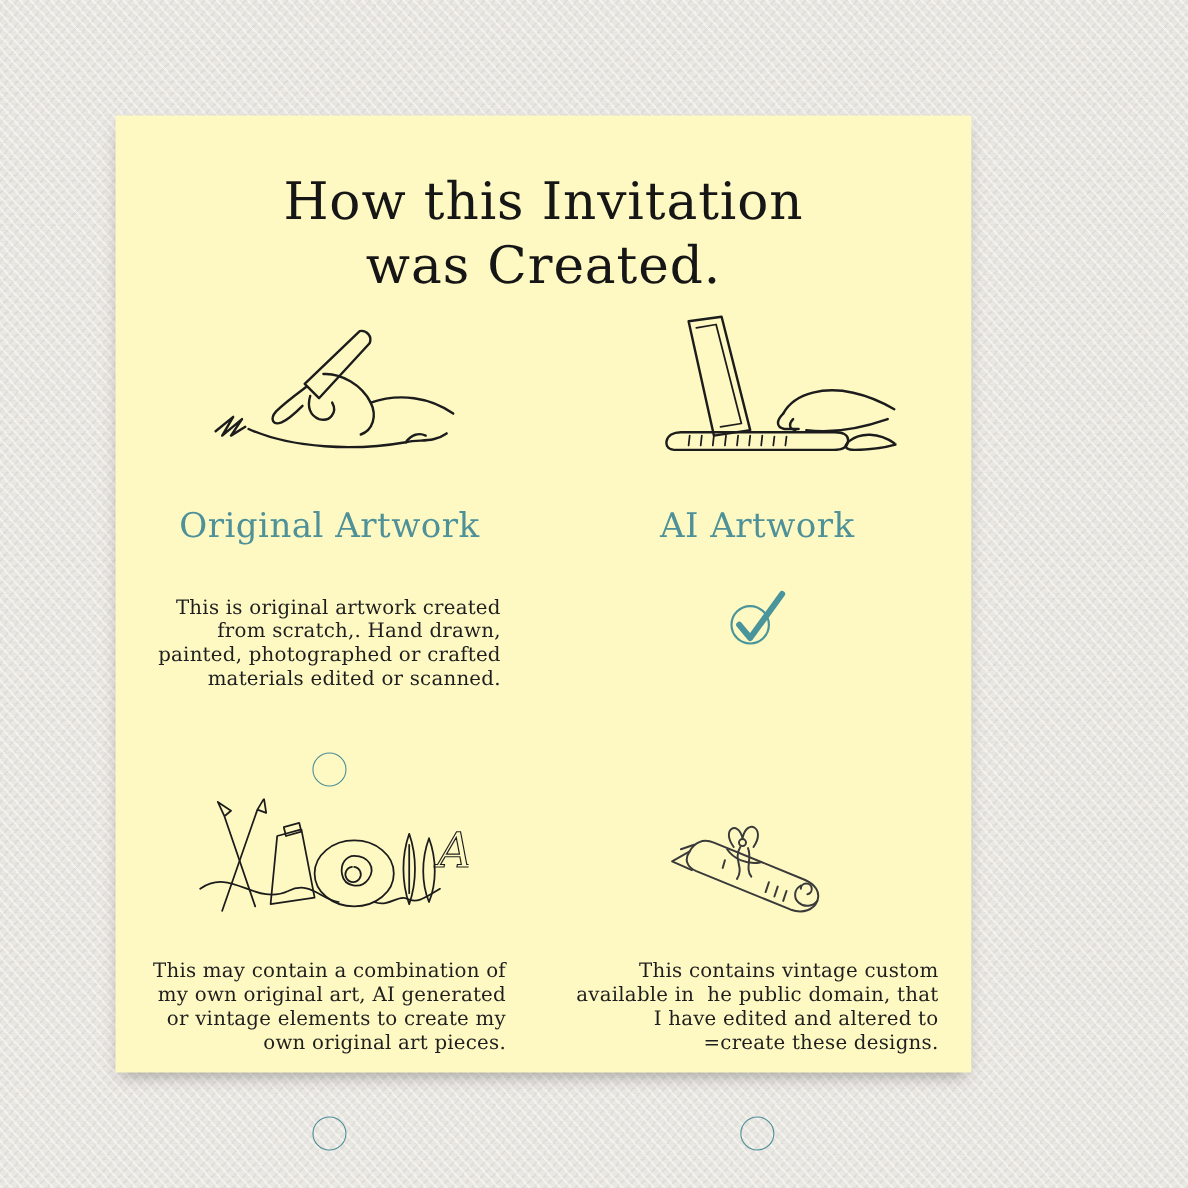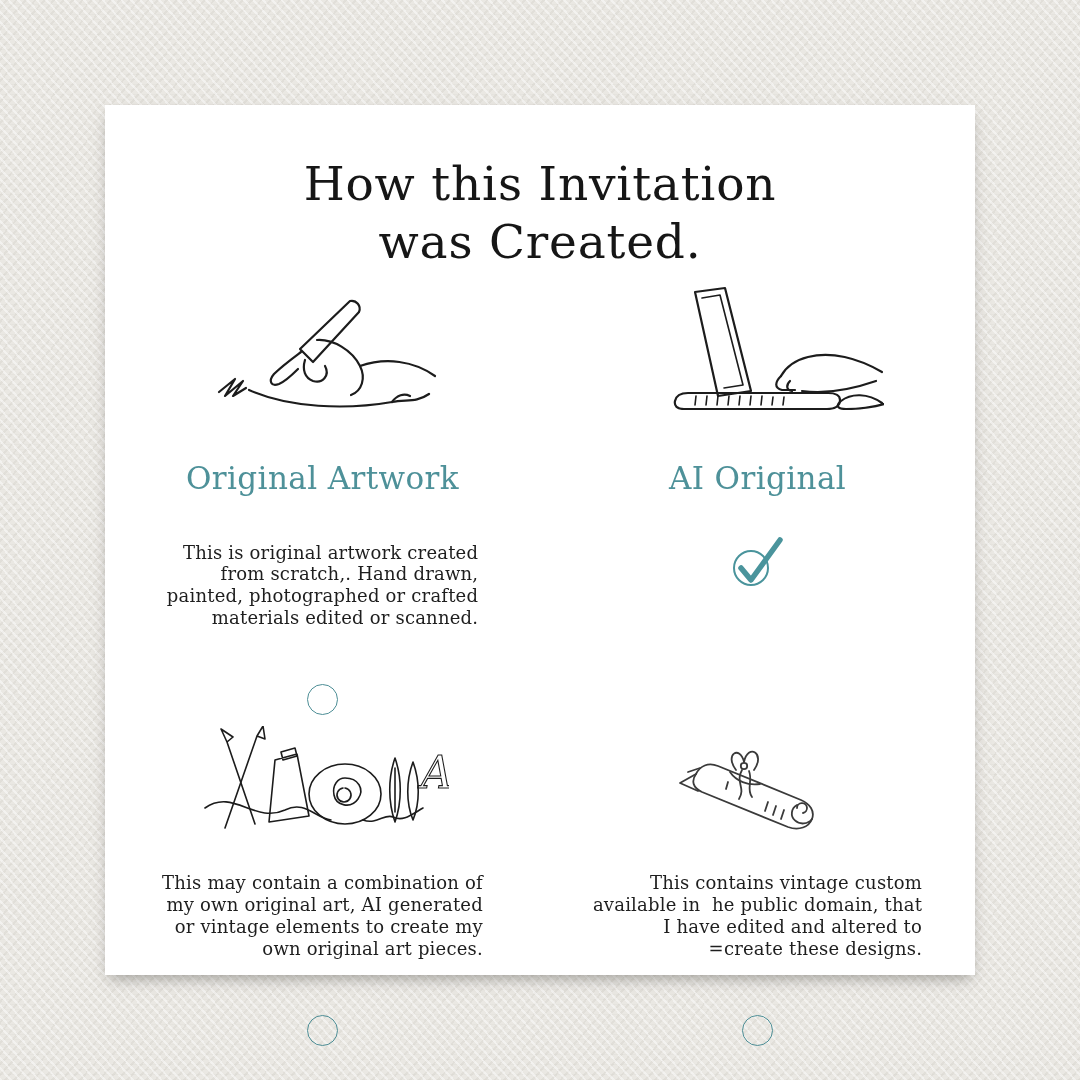--- a/index.html
+++ b/index.html
@@ -6,22 +6,22 @@
   body{
     width:1080px;height:1080px;position:relative;overflow:hidden;
     font-family:"DejaVu Serif", serif;
     background-color:#eae8e3;
     background-image:
       repeating-linear-gradient(48deg, rgba(255,255,255,0.45) 0 2px, rgba(0,0,0,0) 2px 7px),
       repeating-linear-gradient(-48deg, rgba(203,200,192,0.28) 0 2px, rgba(0,0,0,0) 2px 7px),
       repeating-linear-gradient(0deg, rgba(222,220,214,0.35) 0 1px, rgba(0,0,0,0) 1px 5px);
   }
   .card{
-    position:absolute;left:105px;top:105px;width:870px;height:870px;
-    background:#ffffff;
+    position:absolute;left:105px;top:105px;width:778px;height:870px;
+    background:#fef9c3;
     box-shadow:0 7px 14px -4px rgba(95,93,88,0.55);
   }
   .title{
     margin:0;padding-top:50px;text-align:center;
     font-size:47px;line-height:1.24;font-weight:400;
     color:#161616;letter-spacing:0.8px;white-space:pre-line;
   }
   .grid{
     display:grid;grid-template-columns:1fr 1fr;
     margin-top:12px;
@@ -94,21 +94,21 @@
           <path class="line thin" d="M70,12 L88,9 L111,99 L92,102"></path>
           <path class="line" d="M56,107 L196,107 C204,107 208,110 208,114 C208,120 203,123 195,123 L52,123 C45,123 42,120 43,115 C44,110 49,107 56,107 Z"></path>
           <path class="line thin" d="M64,110 l-1,9 M75,110 l-1,9 M86,110 l-1,9 M97,110 l-1,9 M108,110 l-1,9 M119,110 l-1,9 M130,110 l-1,9 M141,111 l-1,8 M152,111 l-1,8"></path>
           <path class="line" d="M250,86 C226,72 199,65 176,71 C164,74 154,81 149,90"></path>
           <path class="line" d="M149,90 C143,96 142,102 150,104 L163,104"></path>
           <path class="line" d="M158,95 C154,99 154,104 160,105"></path>
           <path class="line" d="M170,105 C192,108 218,104 244,95"></path>
           <path class="line" d="M250,117 C236,107 219,107 209,115 C203,120 206,123 214,123 C227,123 241,121 252,118"></path>
         </svg>
       </div>
-      <h2 class="section-title">AI Original</h2>
+      <h2 class="section-title">AI Artwork</h2>
       <div class="checkbox is-checked">
 
         <svg class="check-svg" width="58" height="54" viewBox="0 0 58 54">
           <circle cx="22" cy="33" r="17" stroke="#4a949c" stroke-width="2" fill="none"></circle>
           <path d="M12,33 L22,45 L51,5" stroke="#4a949c" stroke-width="5.5" fill="none" stroke-linecap="round" stroke-linejoin="round"></path>
         </svg>
       </div>
     </div>
 
     <div class="section">

